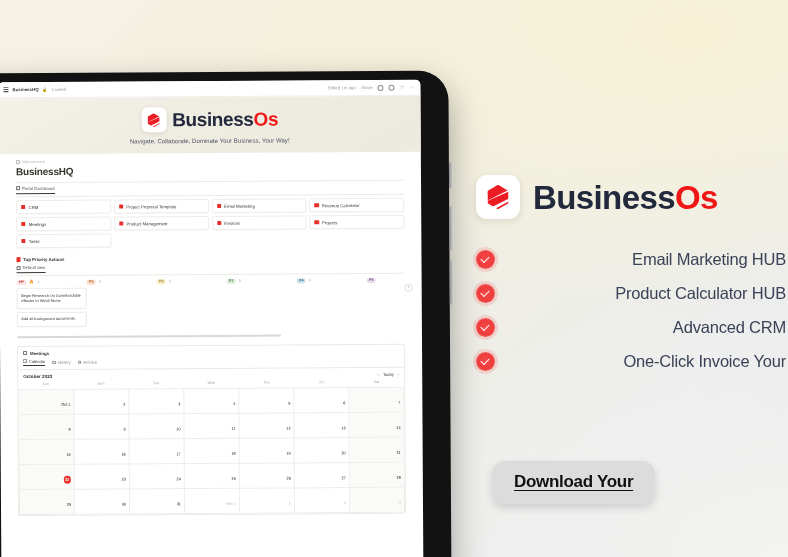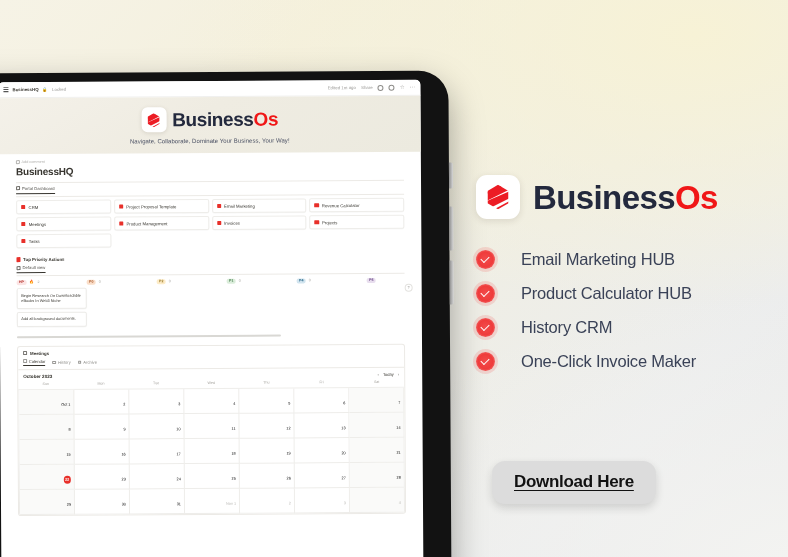--- a/index.html
+++ b/index.html
@@ -32,20 +32,21 @@
   .brand-name {
     font-size: 33px; font-weight: 700; letter-spacing: -.6px;
     color: #23293d; line-height: 1; white-space: nowrap;
   }
   .brand-name .accent { color: #f01717; }
 
   .features { position: absolute; left: 8px; top: 250px; width: 310px; }
   .feature {
     display: flex; align-items: center; gap: 26px;
     margin-bottom: 15px;
+    justify-content: space-between;
   }
   .check {
     width: 19px; height: 19px; border-radius: 50%;
     background: radial-gradient(circle at 50% 50%, #f24b4b 0%, #ef3b3b 55%, #f59090 100%);
     box-shadow: 0 0 0 3px rgba(240,60,60,.16);
     flex: 0 0 auto; position: relative;
   }
   .check::after {
     content: ""; position: absolute;
     left: 5px; top: 5.5px; width: 7px; height: 4px;
@@ -489,24 +490,24 @@
     <div class="feature">
       <span class="check"></span>
       <span class="feature-label">Email Marketing HUB</span>
     </div>
     <div class="feature">
       <span class="check"></span>
       <span class="feature-label">Product Calculator HUB</span>
     </div>
     <div class="feature">
       <span class="check"></span>
-      <span class="feature-label">History CRM</span>
+      <span class="feature-label">Advanced CRM</span>
     </div>
     <div class="feature">
       <span class="check"></span>
-      <span class="feature-label">One-Click Invoice Maker</span>
+      <span class="feature-label">One-Click Invoice Your</span>
     </div>
   </div>
 
   <button class="download-btn">
-    <span>Download Here</span>
+    <span>Download Your</span>
   </button>
 </div>
 
 </body></html>

